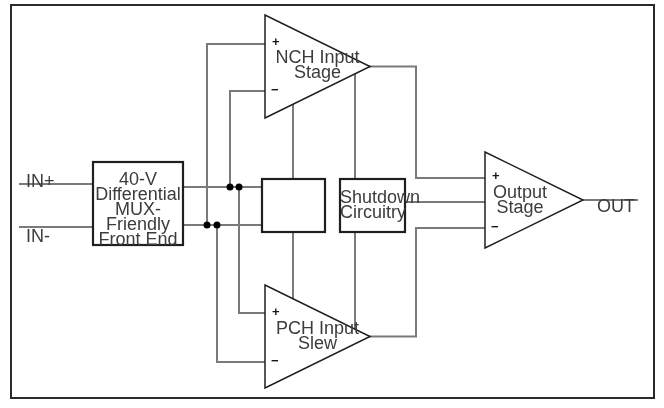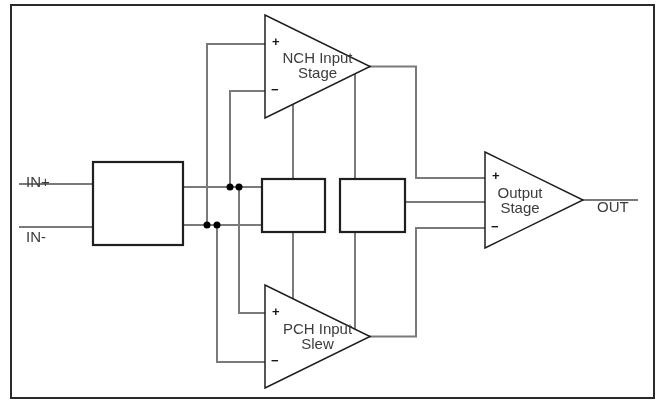--- a/index.html
+++ b/index.html
@@ -7,21 +7,21 @@
     position: relative;
     width: 664px;
     height: 408px;
     background: #ffffff;
     font-family: "Liberation Sans", sans-serif;
     overflow: hidden;
   }
   .stage svg { position: absolute; left: 0; top: 0; }
   .lbl {
     position: absolute;
-    font-size: 15px;
+    font-size: 18px;
     line-height: 15px;
     color: #3c3c3c;
     white-space: pre-line;
   }
   .center { text-align: center; }
   .sign {
     position: absolute;
     font-size: 13px;
     line-height: 13px;
     font-weight: 700;
@@ -89,20 +89,26 @@
       <polygon points="265,15 265,118 370,66.5"></polygon>
       <polygon points="265,285 265,388 370,336.5"></polygon>
       <polygon points="485,152 485,248 583,200"></polygon>
     </g>
   </svg>
 
   <div class="lbl lbl-in-plus">IN+</div>
   <div class="lbl lbl-in-minus">IN-</div>
   <div class="lbl lbl-out">OUT</div>
 
+  <div class="lbl center lbl-front-end">40-V
+Differential
+MUX-Friendly
+Front End</div>
+  <div class="lbl center lbl-shutdown">Shutdown
+Circuitry</div>
   <div class="lbl center lbl-nch">NCH Input
 Stage</div>
   <div class="lbl center lbl-pch">PCH Input
 Slew</div>
   <div class="lbl center lbl-output">Output
 Stage</div>
 
   <div class="sign sign-nch-plus">+</div>
   <div class="sign sign-nch-minus">−</div>
   <div class="sign sign-pch-plus">+</div>

